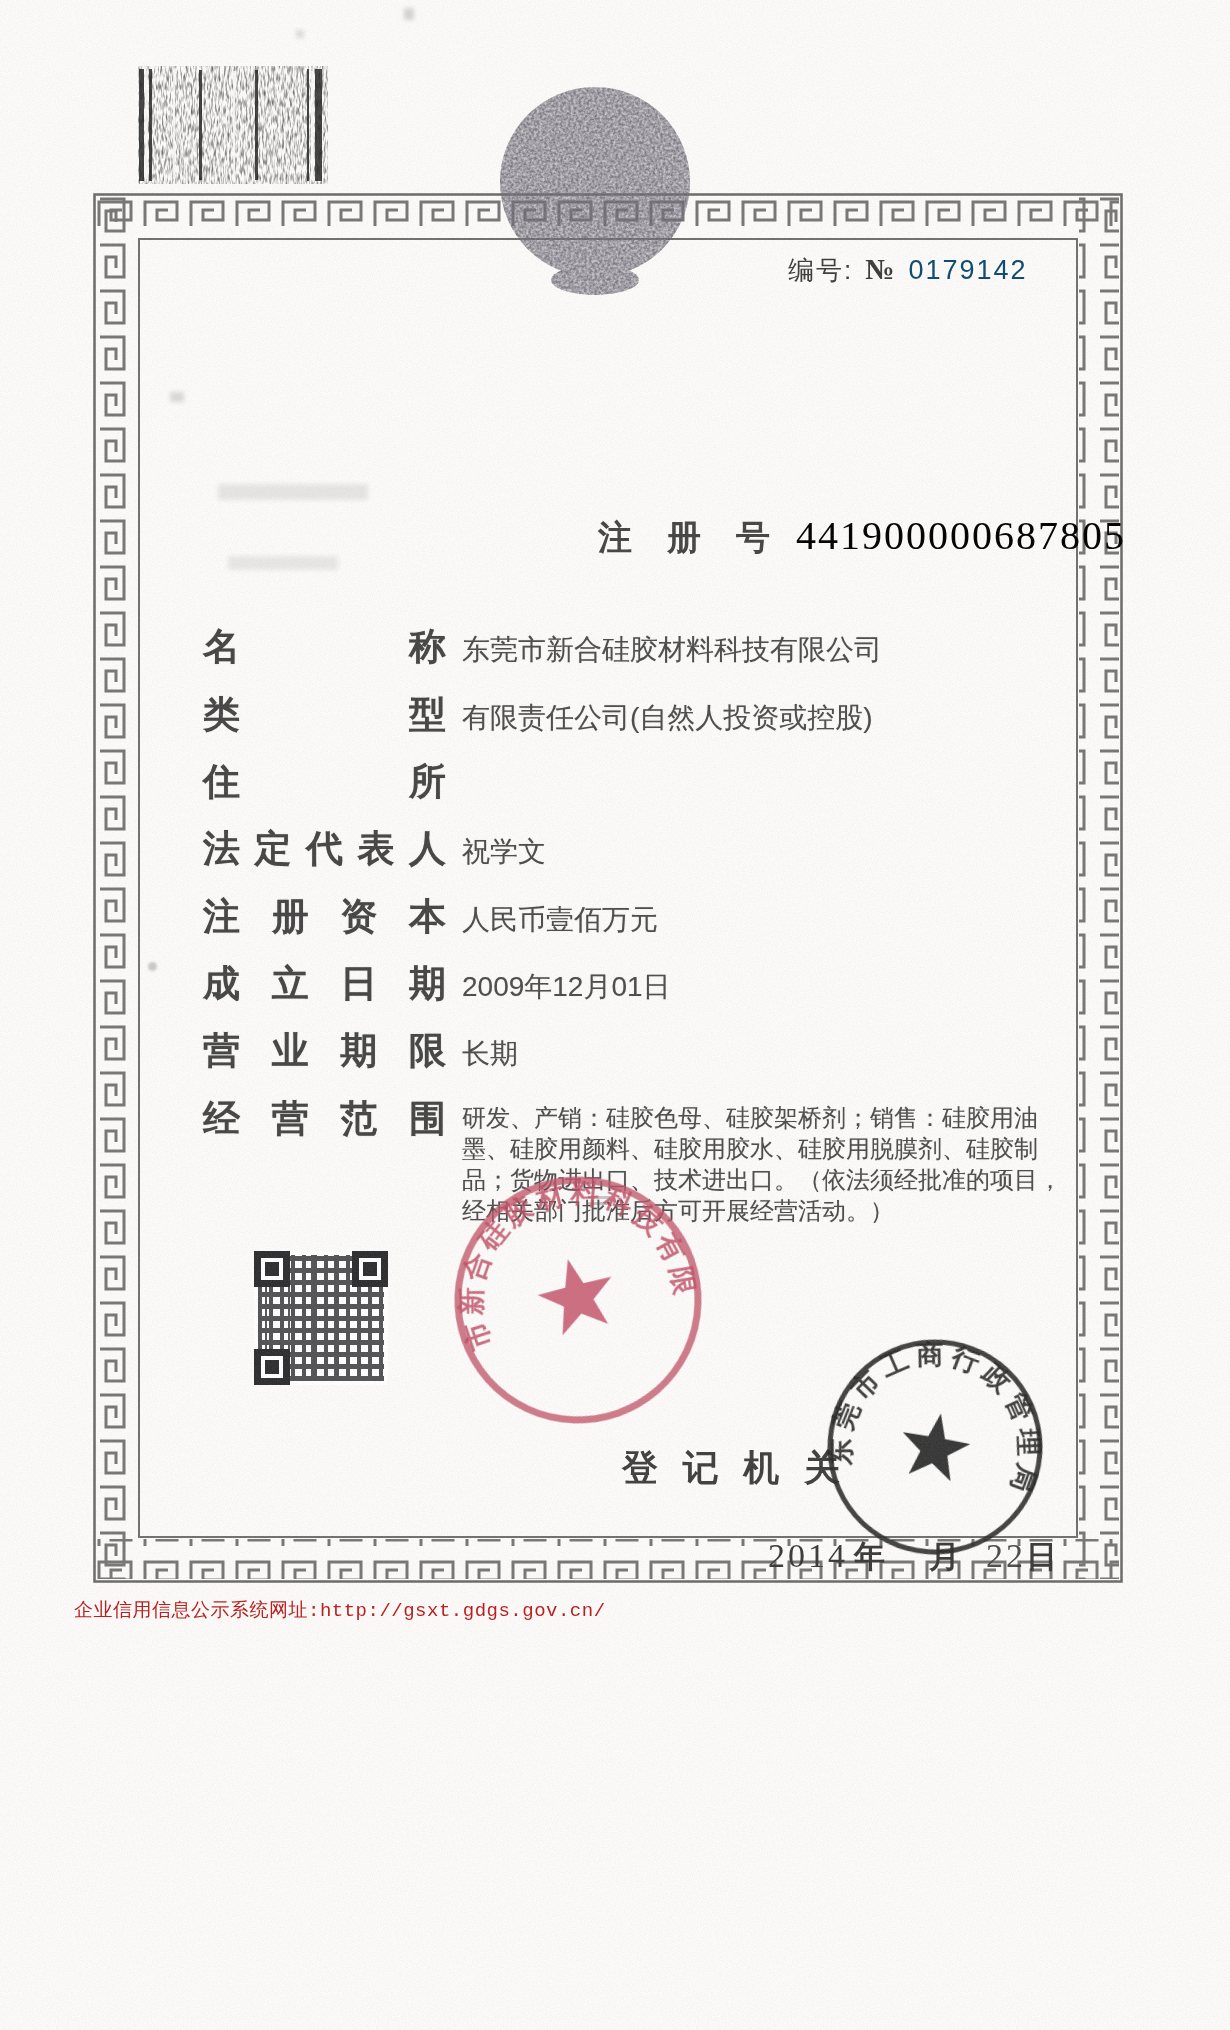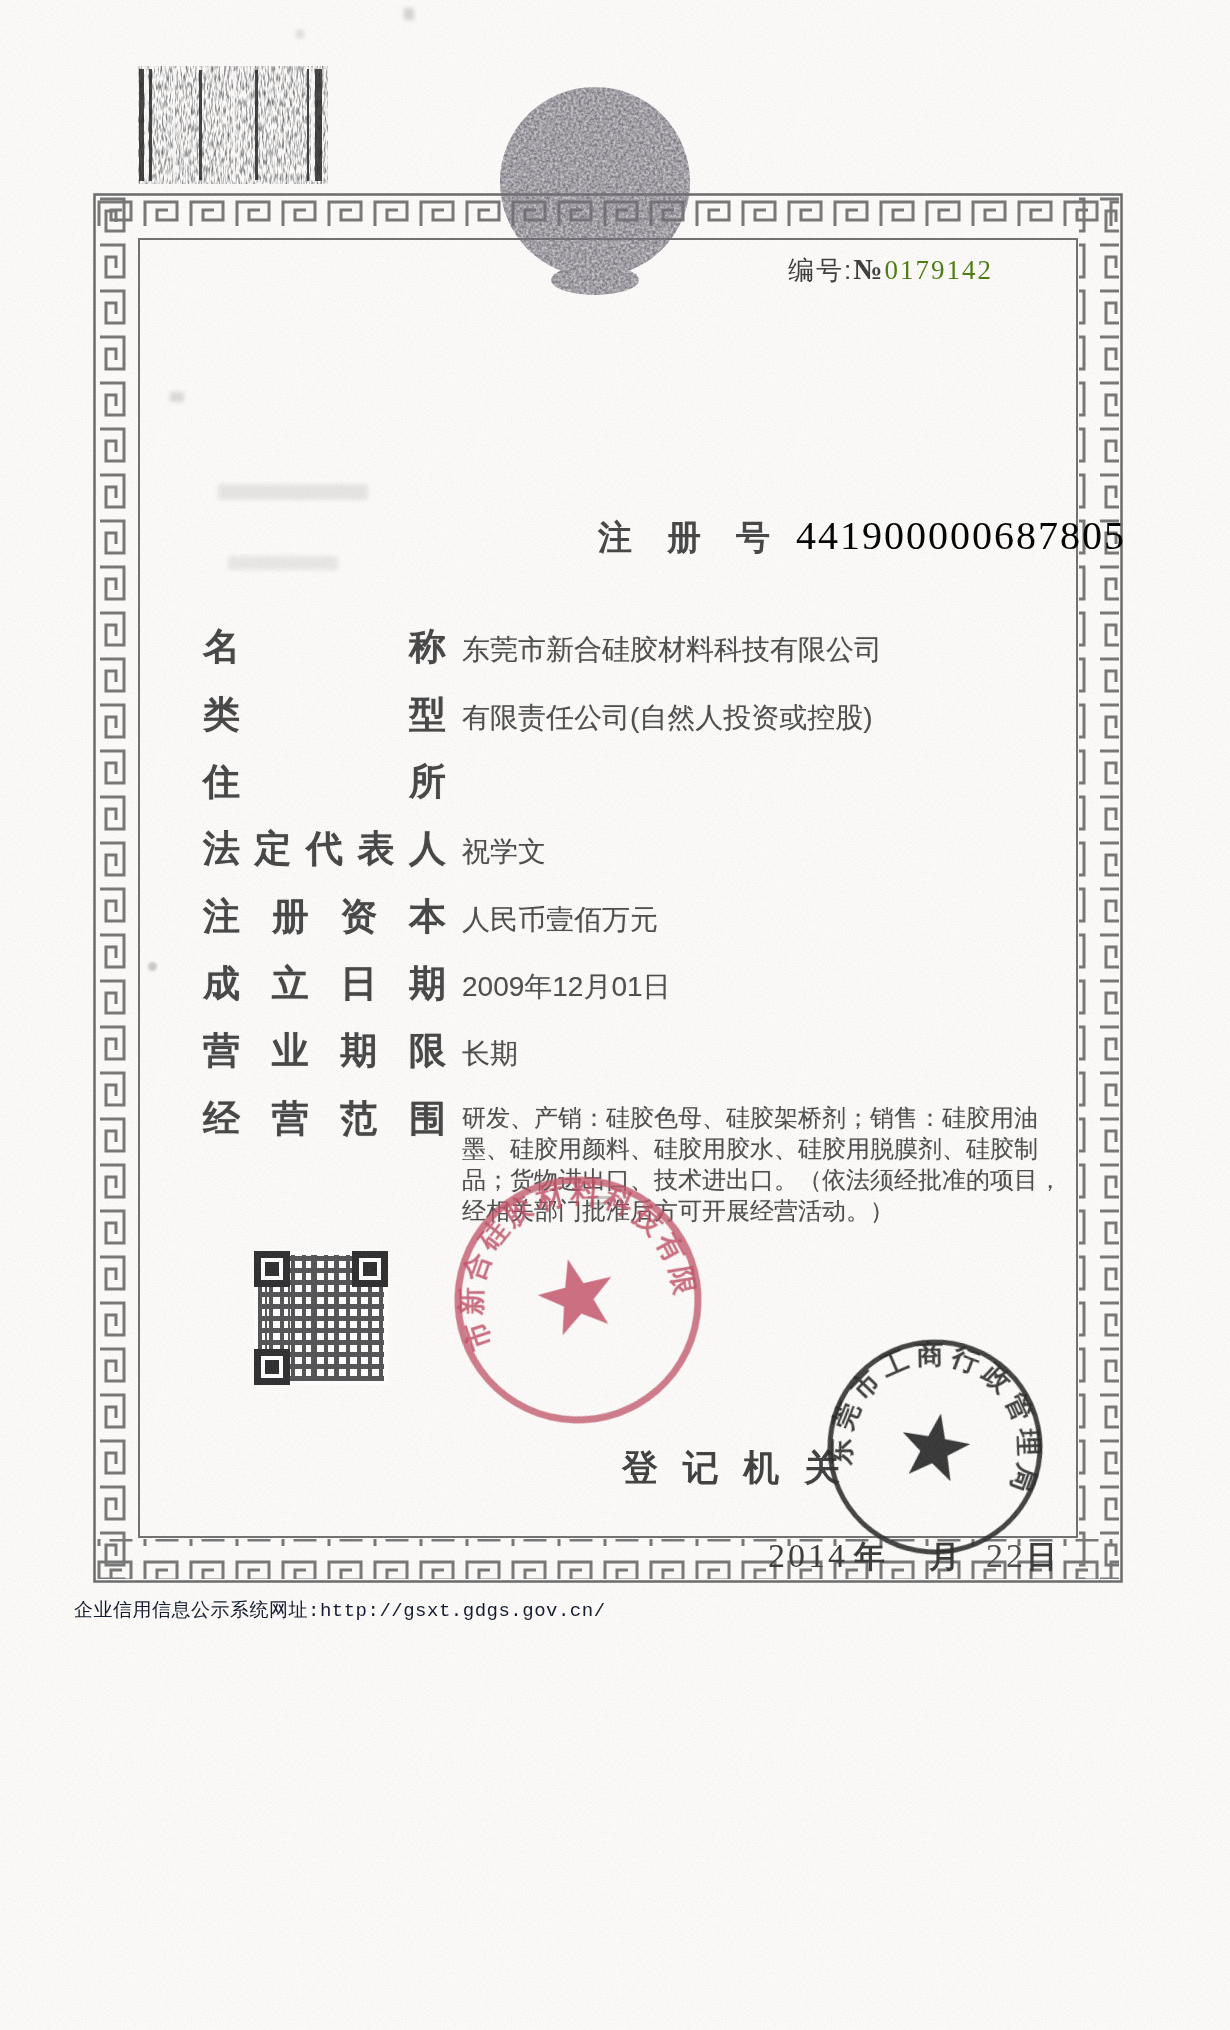--- a/index.html
+++ b/index.html
@@ -12,23 +12,23 @@
   
   .grain{position:absolute;inset:0;width:100%;height:100%;z-index:40;pointer-events:none;opacity:.45;}
   
   .barcode{position:absolute;left:137px;top:66px;width:192px;height:118px;z-index:3;}
   
   .emblem{position:absolute;left:495px;top:84px;width:200px;height:212px;z-index:3;}
   
   .frame{position:absolute;left:93px;top:193px;width:1030px;height:1390px;z-index:1;}
   
   .serial{position:absolute;left:788px;top:253px;z-index:5;font-size:26px;color:#3c3c3c;
-    letter-spacing:2px;display:flex;align-items:baseline;text-align:right;}
+    letter-spacing:2px;display:flex;align-items:baseline;gap:12px;text-align:right;}
   .serial .no-sym{font-family:"Liberation Serif",serif;font-weight:bold;font-size:29px;}
-  .serial .num{font-family:Liberation Serif, serif;font-size:27px;color:#4d7c0f;}
+  .serial .num{font-family:Liberation Sans, sans-serif;font-size:27px;color:#0c4a6e;}
   
   .title{position:absolute;left:95px;top:333px;width:1030px;margin:0;z-index:5;
     text-align:center;font-size:142px;line-height:1.08;font-weight:900;color:#333;
     letter-spacing:46px;padding-left:40px;box-sizing:border-box;
     text-shadow:0 0 2px rgba(45,45,45,.75), 1px 1px 0 rgba(60,60,60,.35);}
   
   .regno{position:absolute;left:598px;top:512px;z-index:5;display:flex;align-items:baseline;gap:26px;}
   .regno-label{width:172px;display:inline-flex;justify-content:space-between;
     font-size:34px;font-weight:700;color:#454545;}
   .regno-value{font-family:"Liberation Serif",serif;font-size:40px;color:#000000;letter-spacing:2px;}
@@ -58,21 +58,21 @@
   
   .registrar{position:absolute;left:622px;top:1444px;z-index:5;width:218px;
     display:inline-flex;justify-content:space-between;font-size:36px;font-weight:700;color:#3f3f3f;}
   .date-line{position:absolute;left:768px;top:1516px;z-index:5;display:flex;align-items:baseline;color:#3a3a3a;}
   .date-line .digit{font-family:"Liberation Serif",serif;font-size:34px;letter-spacing:3px;}
   .date-line .cjk{font-size:31px;font-weight:600;}
   .dl-year-num{margin-right:6px;} .dl-year{margin-right:44px;}
   .dl-month{margin-right:26px;} .dl-day-num{opacity:.9;margin-top:21px;}
   
   .footer-left{position:absolute;left:74px;top:1597px;z-index:5;
-    font-family:"Liberation Mono",monospace;font-size:19px;color:#0f172a;letter-spacing:.5px;}
+    font-family:"Liberation Mono",monospace;font-size:19px;color:#b91c1c;letter-spacing:.5px;}
   .footer-right{position:absolute;left:690px;top:1593px;width:420px;text-align:right;z-index:5;
     font-size:23px;font-weight:600;color:#444;letter-spacing:1px;}
   
   .smudge{position:absolute;z-index:2;background:#9a9a9a;filter:blur(2px);opacity:.35;}
   .s1{left:170px;top:392px;width:14px;height:10px;}
   .s2{left:218px;top:484px;width:150px;height:16px;opacity:.22;}
   .s3{left:228px;top:556px;width:110px;height:14px;opacity:.2;}
   .s4{left:148px;top:962px;width:9px;height:9px;border-radius:50%;opacity:.5;filter:blur(1px);}
   .s5{left:588px;top:1196px;width:22px;height:3px;opacity:.55;filter:blur(.5px);box-shadow:0 6px 0 #9a9a9a;}
   .s6{left:404px;top:8px;width:10px;height:12px;opacity:.4;}

